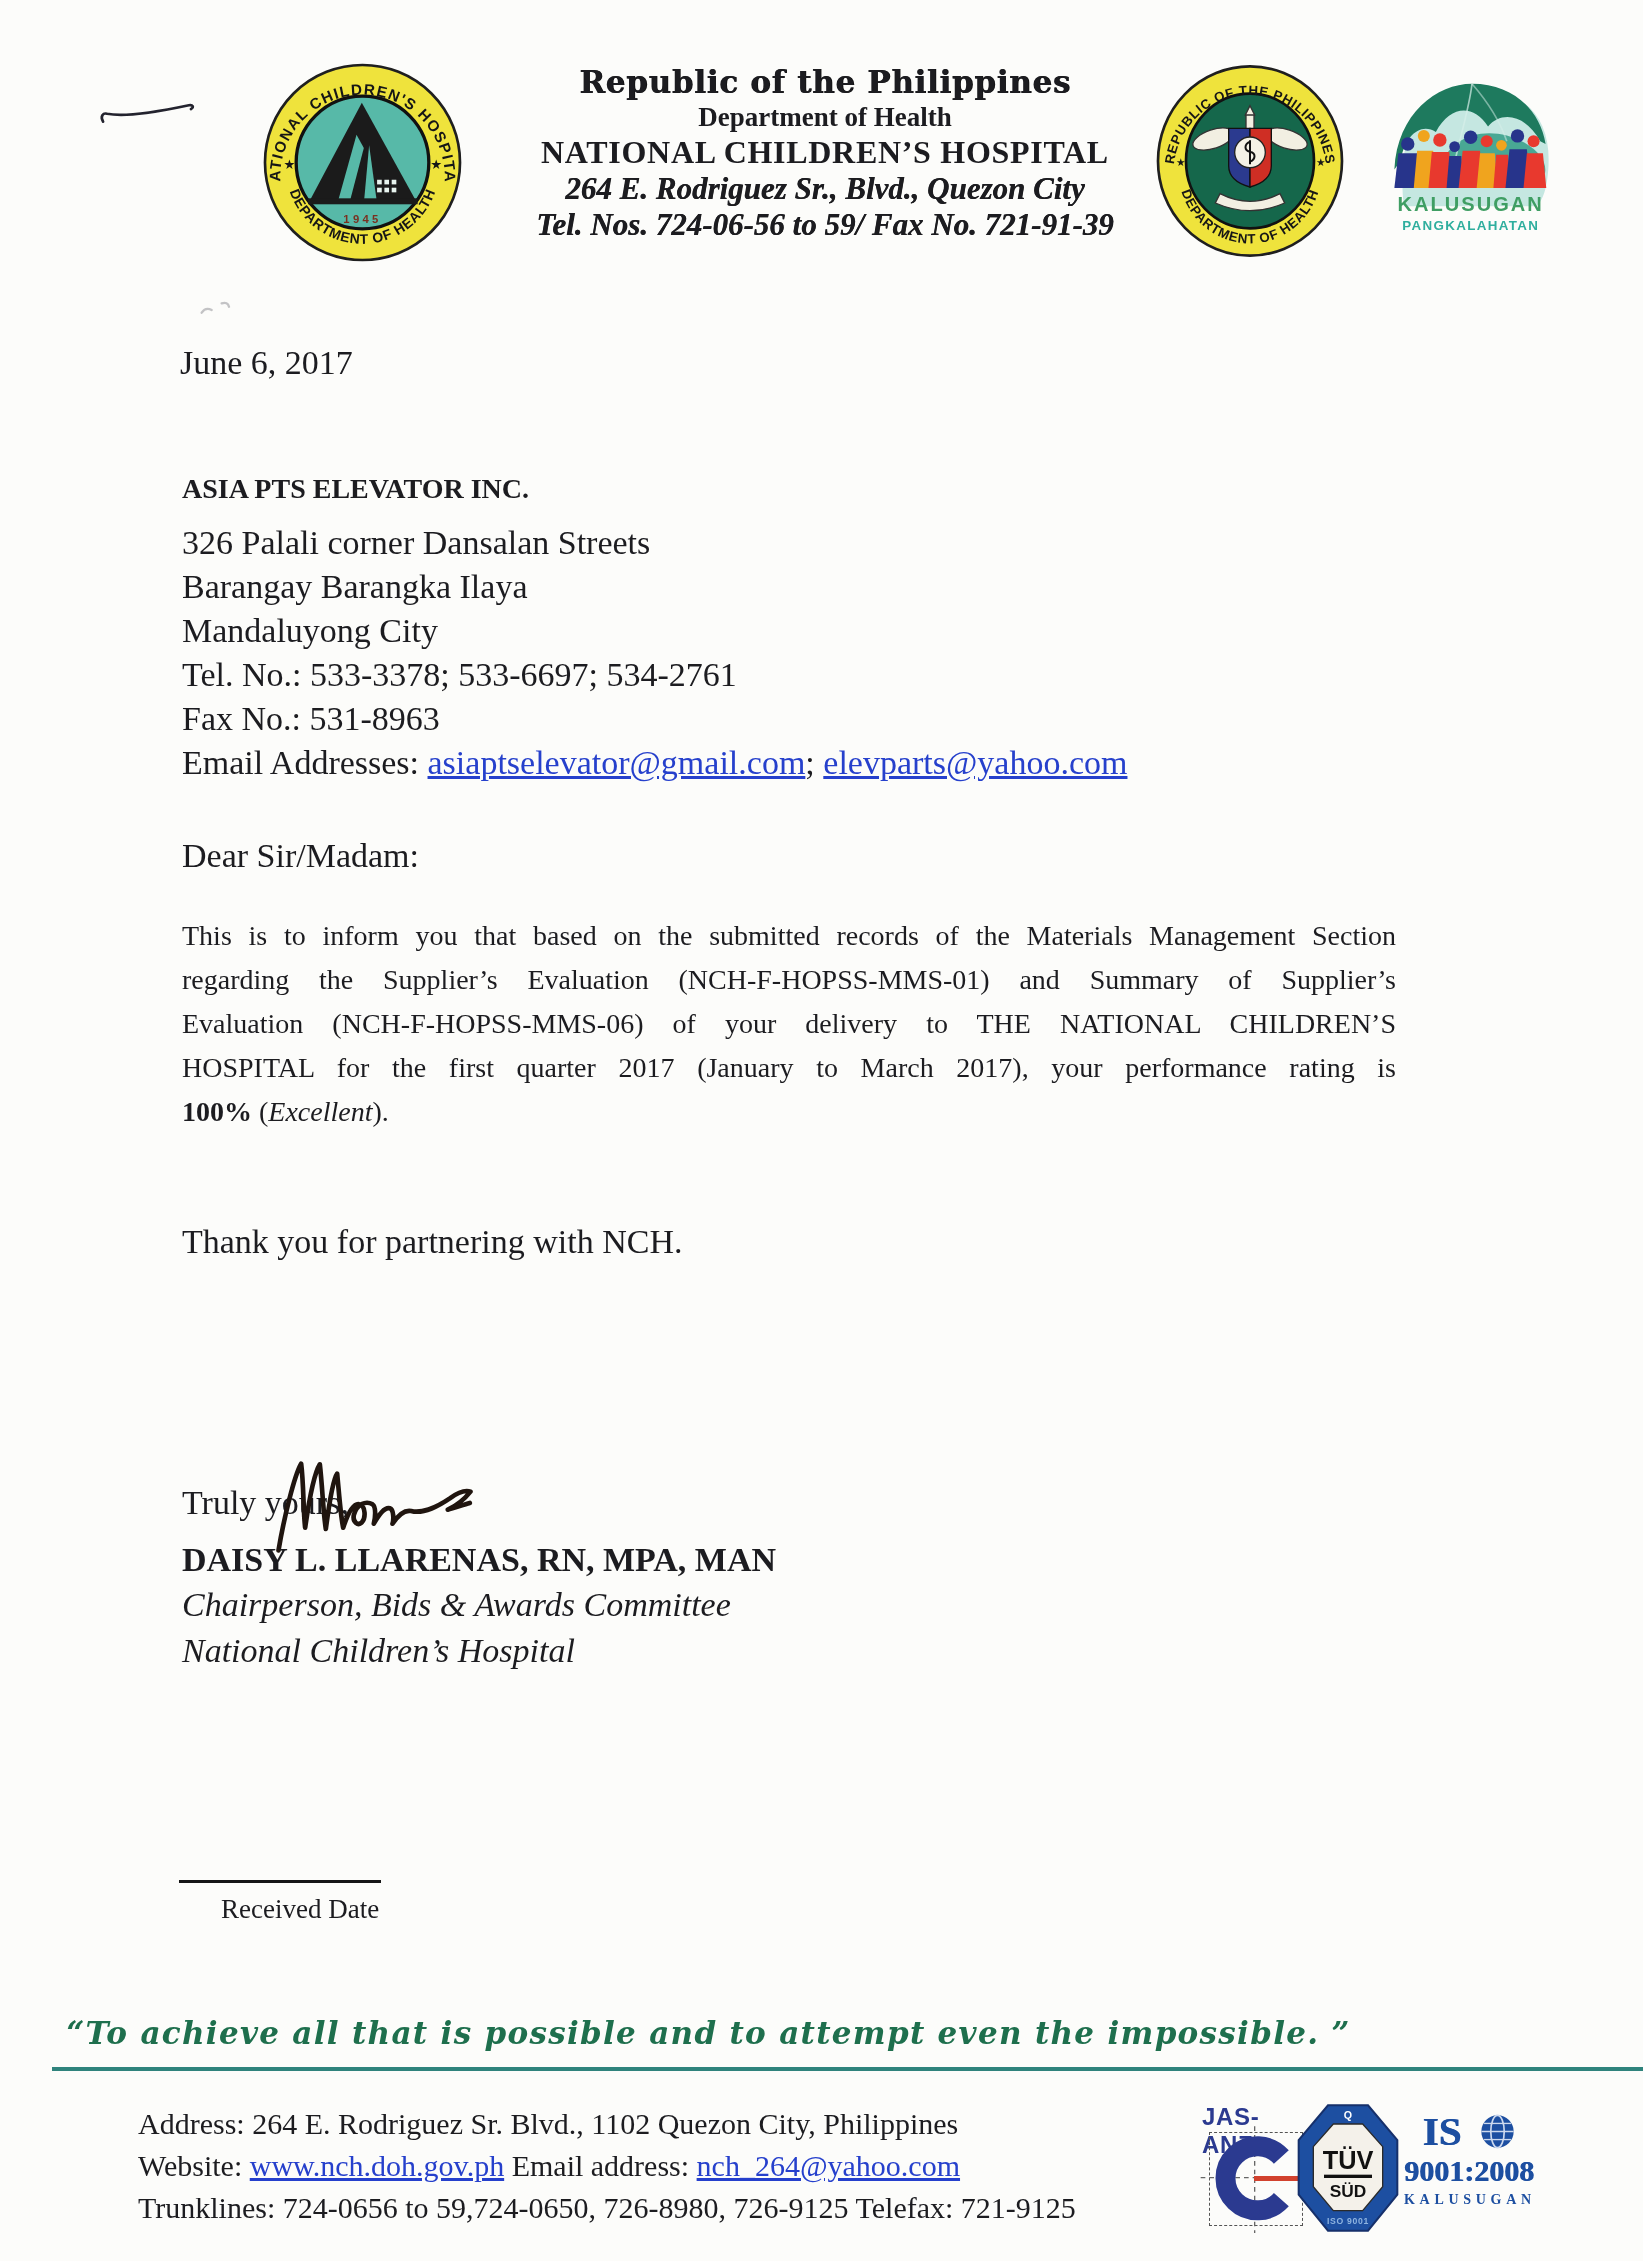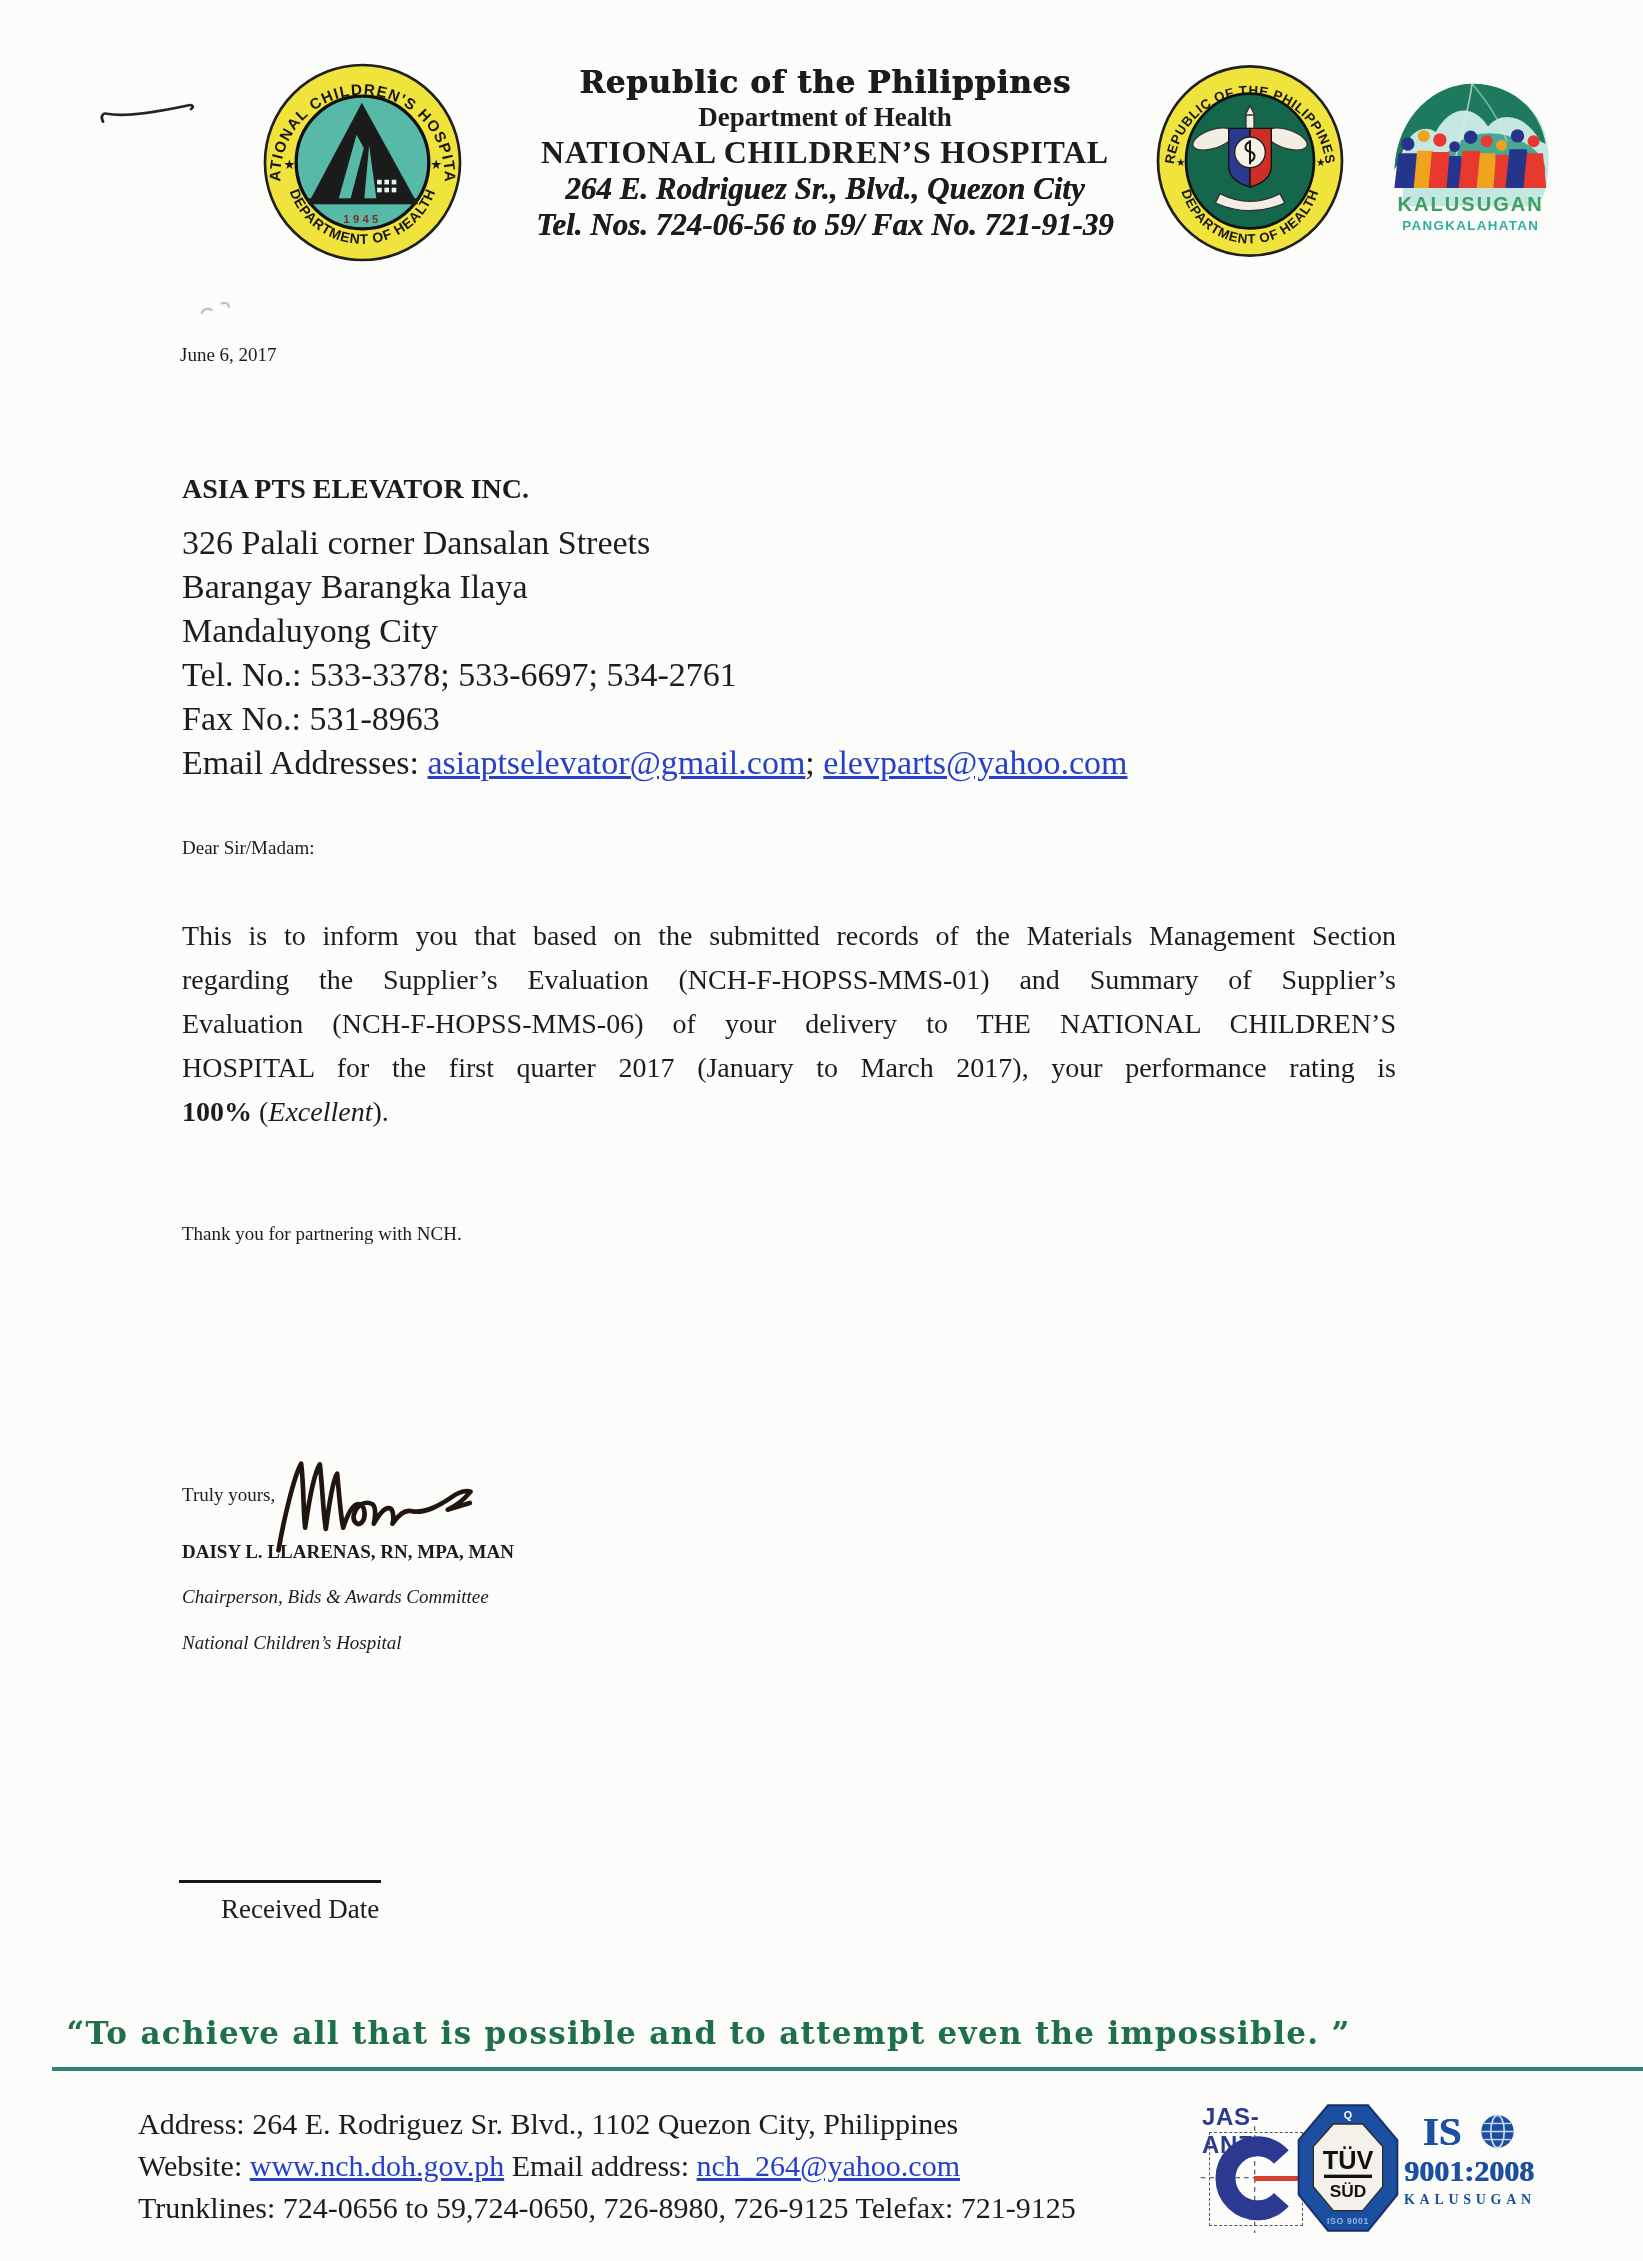--- a/index.html
+++ b/index.html
@@ -8,33 +8,33 @@
   .abs{position:absolute;}
   
   #header-text{left:444px;top:66px;width:762px;text-align:center;line-height:1.08;}
   .h-republic{font-family:"DejaVu Serif",serif;font-size:31px;font-weight:bold;
               text-shadow:0.7px 0 #111;letter-spacing:0.7px;}
   .h-dept{font-size:27px;font-weight:bold;margin-top:4px;}
   .h-hosp{font-size:32px;font-weight:bold;letter-spacing:0.7px;margin-top:2.7px;}
   .h-addr{font-size:31px;font-style:italic;font-weight:bold;margin-top:2px;text-shadow:0.3px 0 #222;}
   .h-tel{font-size:31px;font-style:italic;font-weight:bold;text-shadow:0.3px 0 #222;margin-top:2.7px;}
   
-  .t41{font-size:19px;}
+  .t41{font-size:34px;}
   #recipient{left:182px;top:473px;}
   #recipient .r-name{font-weight:bold;font-size:28px;}
   #recipient .r-lines{margin-top:16px;line-height:44px;font-size:34px;}
   a.mail,a.weblink{color:#2640cc;text-decoration:underline;cursor:pointer;}
   #body-par{left:182px;top:914px;width:1214px;font-size:28px;line-height:44px;}
   .pline{text-align:justify;text-align-last:justify;white-space:nowrap;}
   .plast{text-align:left;}
   .b{font-weight:bold;}
   .i{font-style:italic;}
   #received-line{left:179px;top:1880px;width:202px;height:2.7px;background:#161616;}
   
-  #quote{left:0;top:2015px;width:1417px;text-align:center;font-size:31px;
+  #quote{left:0;top:2015px;width:1417px;text-align:center;font-size:31px;font-style:italic;
          font-weight:bold;color:#1e6f4d;letter-spacing:1.3px;font-family:"DejaVu Serif",serif;}
   #green-line{left:52px;top:2067px;width:1591px;height:4px;background:#2f837c;}
   #footer-text{left:138px;top:2103px;font-size:30px;line-height:42px;}
   
   #jasanz{left:1202px;top:2103px;width:100px;height:134px;overflow:visible;}
   #jasanz .jl{font-family:"Liberation Sans",sans-serif;font-weight:bold;font-size:24px;
               color:#2b3a90;letter-spacing:0.7px;}
   #jasanz .jbox{position:absolute;left:6.7px;top:29px;width:92px;height:92px;
                 border:1.3px dashed #555;}
   #jasanz .redline{position:absolute;left:52px;top:73px;width:79px;height:5.3px;background:#d2422e;}

